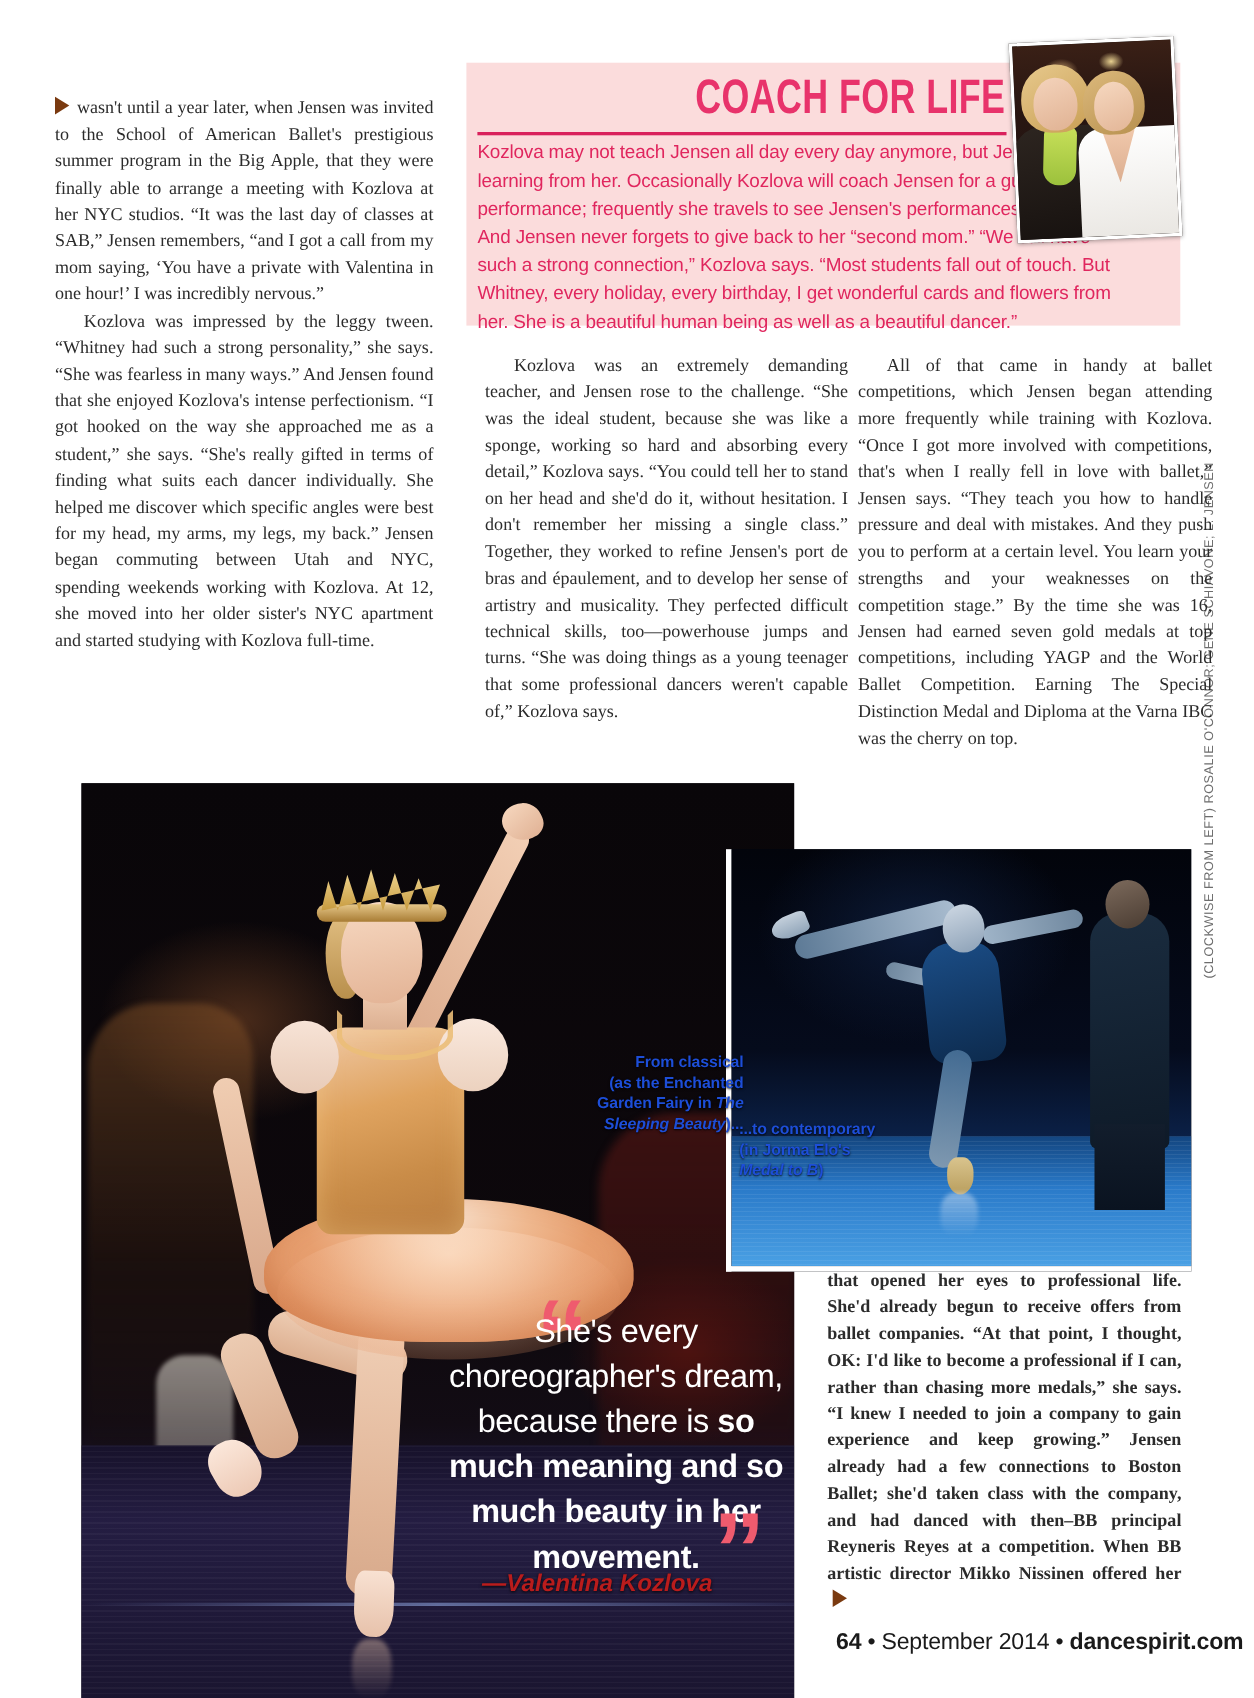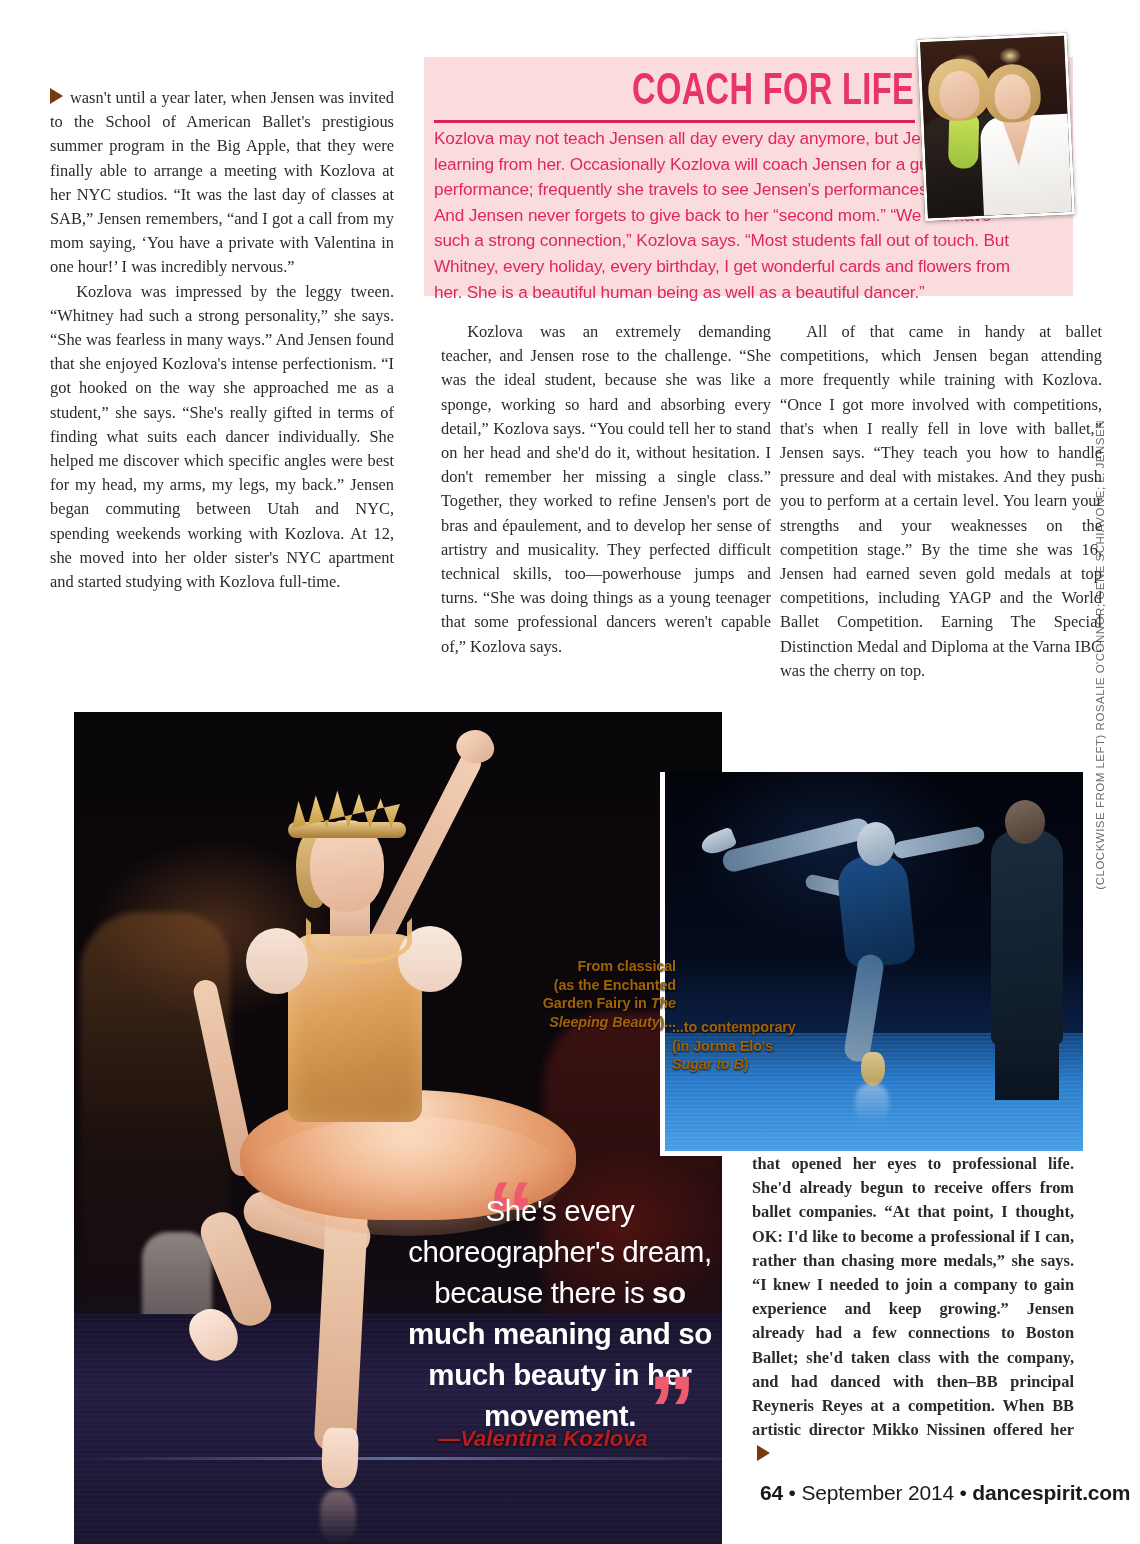--- a/index.html
+++ b/index.html
@@ -427,21 +427,21 @@
     border-radius:40%; filter: blur(2px);
   }
 
   
   .caption {
     position: absolute;
     font-family: "Liberation Sans", sans-serif;
     font-weight: 700;
     font-size: 14.4px;
     line-height: 18.6px;
-    color: #a16207;
+    color: #1d4ed8;
     text-shadow: 0 1px 2px rgba(0,0,0,.9);
     letter-spacing: -0.1px;
   }
   .caption i { font-style: italic; }
   #caption-classical { left: 516px; top: 957px; width: 160px; text-align: right; }
   #caption-contemporary { left: 672px; top: 1018px; width: 180px; text-align: left; }
 
   
   #pull-quote {
     position: absolute;
@@ -589,21 +589,21 @@
 
 <div class="caption" id="caption-classical">
   <span>From classical</span><br>
   <span>(as the Enchanted</span><br>
   <span>Garden Fairy in </span><i>The Sleeping Beauty</i><span>)...</span>
 </div>
 
 <div class="caption" id="caption-contemporary">
   <span>...to contemporary</span><br>
   <span>(in Jorma Elo's</span><br>
-  <i>Sugar to B</i><span>)</span>
+  <i>Medal to B</i><span>)</span>
 </div>
 
 <div id="quote-mark-open">“</div>
 <div id="pull-quote">
   <span>She's every choreographer's dream, because there is </span><span class="b">so much meaning and so much beauty in her movement.</span>
 </div>
 <div id="quote-mark-close">”</div>
 <div id="pull-quote-attribution">—Valentina Kozlova</div>
 
 <div id="page-footer">

